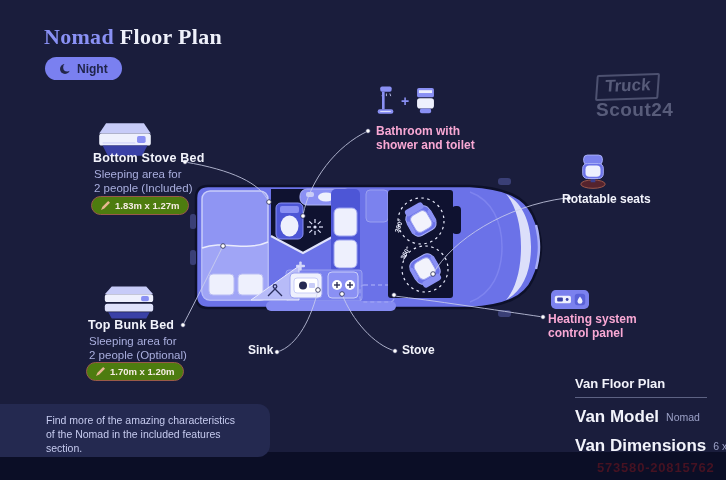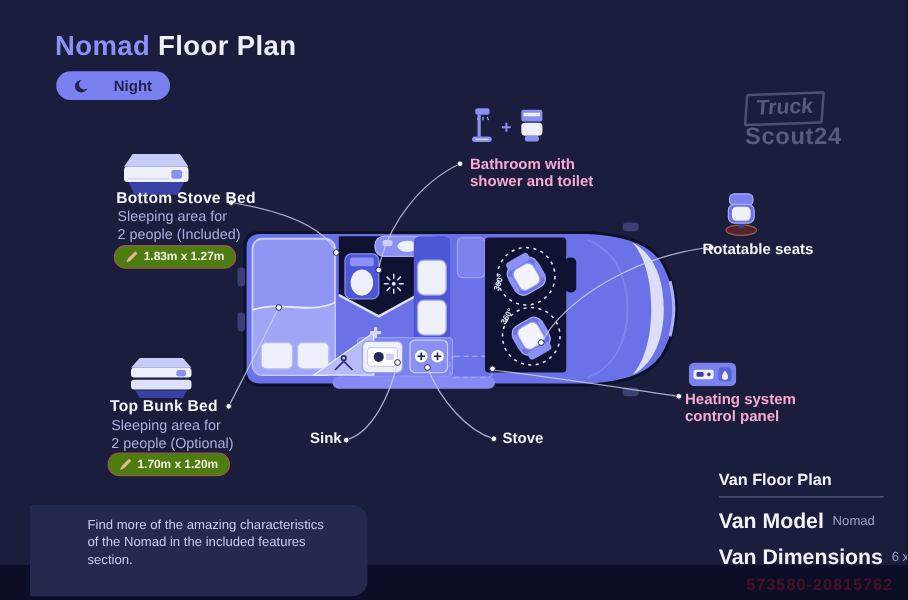--- a/index.html
+++ b/index.html
@@ -1,33 +1,33 @@
 <!DOCTYPE html>
 <html><head>
 <meta charset="utf-8">
 <style>
   html,body{margin:0;padding:0;background:#0a0d24;}
   .stage{position:relative;width:726px;height:480px;background:#1a1d3c;overflow:hidden;
          font-family:"Liberation Sans",sans-serif;}
   .abs{position:absolute;}
-  .title{font-size:22px;font-weight:600;letter-spacing:.3px;}
+  .title{font-size:22px;font-weight:600;letter-spacing:.3px;font-family:Liberation Serif, serif;}
   .title .brand{color:#8a91f5;}
   .title .rest{color:#eef0fa;}
-  .night-pill{display:inline-flex;align-items:center;gap:20px;background:#7a80f0;
+  .night-pill{display:inline-flex;align-items:center;gap:6px;background:#7a80f0;
       border-radius:13px;height:23px;padding:0 14px;cursor:pointer;text-align:center;}
   .night-pill span{color:#20244a;font-weight:700;font-size:12px;}
   .feature-title{font-weight:700;color:#f2f3fb;font-size:12.5px;letter-spacing:.2px;}
   .feature-desc{color:#a9aede;font-size:11.5px;line-height:13.5px;font-weight:500;}
   .feature-label2{font-weight:700;color:#f9a8d4;font-size:12px;line-height:14px;}
   .dim-badge{display:inline-flex;align-items:center;gap:5px;background:#4d7c0f;
       border:1px solid #9a5a49;border-radius:11px;padding:3px 9px;
       color:#f6ece4;font-size:9.5px;font-weight:700;white-space:nowrap;}
   .small-label{font-weight:700;color:#f2f3fb;font-size:12px;}
-  .note-box{background:#242950;border-radius:0 12px 12px 0;padding:9px 14px 22px 46px;
-      color:#c6cbef;font-size:10.5px;line-height:14px;font-weight:500;margin-left:24px;}
+  .note-box{background:#242950;border-radius:0 12px 12px 0;padding:9px 14px 2px 46px;
+      color:#c6cbef;font-size:10.5px;line-height:14px;font-weight:500;}
   .info-panel{width:132px;color:#f2f3fb;}
   .info-heading{font-size:13px;font-weight:700;padding-bottom:6px;
       border-bottom:1px solid rgba(150,155,190,.55);}
   .info-row{display:flex;align-items:center;gap:7px;margin-top:9px;}
   .info-label{font-weight:700;font-size:17px;color:#f2f3fb;white-space:nowrap;}
   .info-value{font-size:10.5px;color:#9ba0c6;white-space:nowrap;}
   .meter-badge{background:#6e3731;border-radius:9px;padding:2px 9px;
       color:#f6ece4;font-size:9px;font-weight:700;}
   .logo{color:#585c7a;}
   .truck-box{display:inline-block;border:2px solid #4d5170;border-radius:2px;

